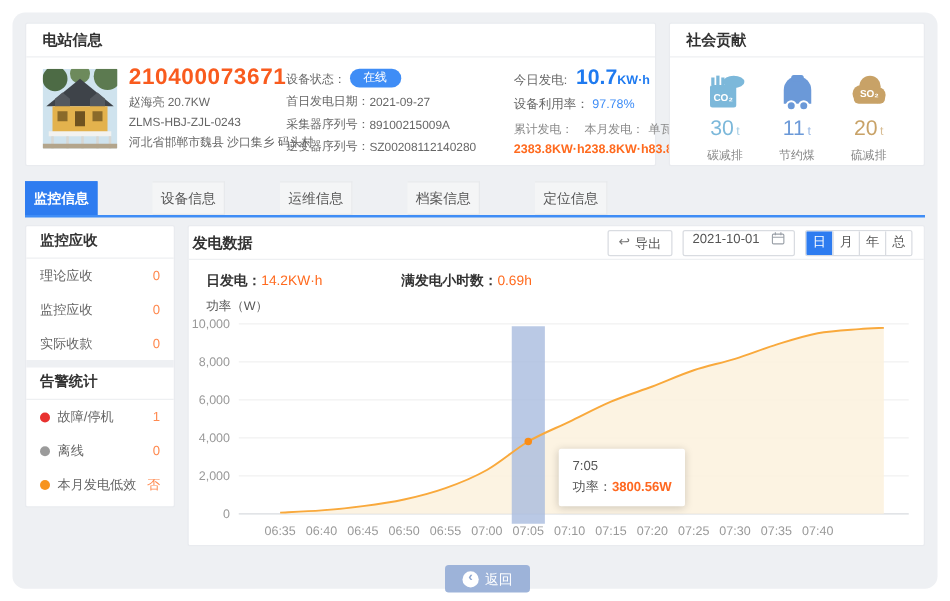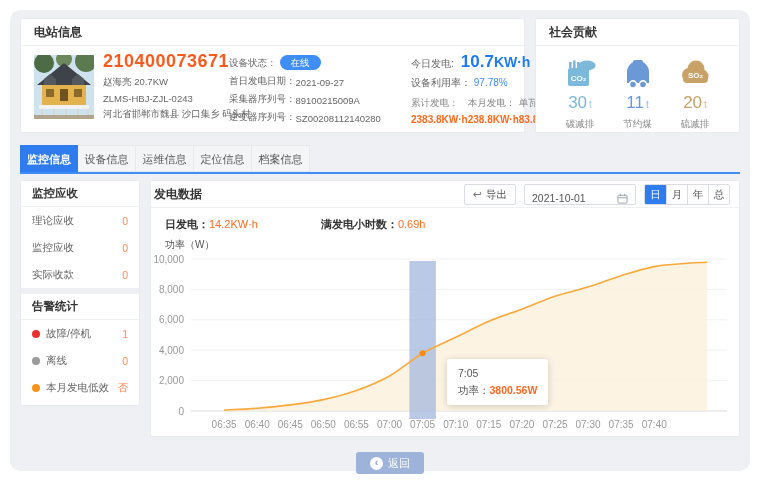--- a/index.html
+++ b/index.html
@@ -20,62 +20,62 @@
   .photo { position:absolute; left:13px; top:9px; width:60px; height:64px; overflow:hidden; border-radius:1px; }
   .sta-col1 { position:absolute; left:82px; top:5px; width:128px; }
   .sta-id { font-size:18px; font-weight:bold; color:#f95b1e; letter-spacing:.5px; }
   .sta-line { font-size:9.5px; color:#666; margin-top:4px; white-space:nowrap; }
   .sta-col2 { position:absolute; left:208px; top:6px; font-size:9.5px; color:#666; white-space:nowrap; }
   .sta-col2 .row { height:18px; display:flex; align-items:flex-end; }
   .badge { display:inline-block; background:#3f8df6; color:#fff; font-size:9.5px; line-height:15px; padding:0 11px; border-radius:8px; margin-left:3px; }
   .sta-col3 { position:absolute; left:358px; top:6px; width:145px;margin-left:32px; }
   .today-row { display:flex; align-items:baseline; font-size:10px; color:#666; }
   .today-val { font-size:17px; font-weight:bold; color:#1e7af0; margin-left:7px; }
-  .today-unit { font-size:14px; font-weight:bold; color:#1e7af0;text-align:right; }
+  .today-unit { font-size:10px; font-weight:bold; color:#1e7af0;text-align:right; }
   .util-row { font-size:10px; color:#666; margin-top:4px; }
   .util-val { color:#3f8df6; }
   .stat-cols { display:flex; margin-top:7px; }
   .stat-col:nth-child(1){ width:62px; } .stat-col:nth-child(2){ width:56px; }
   .stat-col .lbl { font-size:9.5px; color:#888; white-space:nowrap; }
   .stat-col .val { font-size:10px; font-weight:bold; color:#ff6a1e; margin-top:4px; white-space:nowrap; }
 
   
   .social-card { left:535px; top:18px; width:205px; height:115px; }
   .social-body { display:flex; justify-content:space-between; padding:11px 20px 0; }
   .soc-item { width:48px; text-align:center; }
   .soc-item svg { display:block; margin:0 auto; }
   .soc-num { font-size:17px; margin-top:2px; white-space:nowrap; }
   .soc-unit { font-size:10px; opacity:.7; margin-left:2px; }
   .soc-label { font-size:9.5px; color:#888; margin-top:5px; white-space:nowrap; }
 
   
   .tabbar { position:absolute; left:20px; top:145px; width:720px; height:29px; }
   .tabbar:after { content:""; position:absolute; left:0; right:0; bottom:0; height:2px; background:#3f8df6; }
-  .tabs { display:flex; }
+  .tabs { display:flex;gap:44px; }
   .tab { width:58px; height:27px; line-height:27px; text-align:center; font-size:11px; color:#555; background:#f4f5f6; border:1px solid #e7e9ec; border-left:none; cursor:pointer; }
   .tab:first-child { border-left:1px solid #e7e9ec; }
   .tab.active { background:#2e7cf0; border-color:#2e7cf0; color:#fff; font-weight:bold; }
 
   
   .left-panel { left:20px; top:180px; width:120px; height:226px; }
   .sec-title { height:26px; line-height:25px; padding:0 11px; font-size:11.5px; font-weight:bold; color:#333; border-bottom:1px solid #eef0f2; }
   .p-row { height:27px; padding:0 11px; display:flex; align-items:center; justify-content:space-between; font-size:10.5px; color:#666; }
   .p-row .lab { display:flex; align-items:center; white-space:nowrap; }
   .p-row .val { color:#ff8a50; }
   .divider { height:6px; background:#eef0f3; }
   .dot { width:8px; height:8px; border-radius:50%; display:inline-block; margin-right:6px; flex:none; }
 
   
   .chart-panel { left:150px; top:180px; width:590px; height:257px; }
   .chart-header { position:relative; height:27px; border-bottom:1px solid #eef0f2; }
   .chart-title { line-height:26px; padding:0 3px; font-size:12px; font-weight:bold; color:#333; }
   .controls { position:absolute; right:9px; top:3px; display:flex; gap:8px; height:21px; }
   .exp-btn { display:flex; align-items:center; gap:4px; border:1px solid #d9dce1; border-radius:2px; background:#fff; padding:0 8px; font-size:10.5px; color:#555; cursor:pointer; font-family:inherit; }
   .exp-ic { font-size:11px; color:#777; line-height:1; }
-  .date-box { display:flex; align-items:flex-end; justify-content:space-between; width:112px; border:1px solid #d9dce1; border-radius:2px; padding:0 7px; font-size:10.5px; color:#555; background:#fff; cursor:pointer; }
+  .date-box { display:flex; align-items:flex-start; justify-content:space-between; width:90px; border:1px solid #d9dce1; border-radius:2px; padding:0 7px; font-size:10.5px; color:#555; background:#fff; cursor:pointer; }
   .seg { display:flex; border:1px solid #d9dce1; border-radius:2px; overflow:hidden; background:#fff; }
   .seg-btn { width:21px; height:19px; line-height:19px; text-align:center; font-size:10.5px; color:#555; background:#fff; border-left:1px solid #d9dce1; cursor:pointer; font-family:inherit; padding:0; border-top:none; border-bottom:none; border-right:none; }
   .seg-btn:first-child { border-left:none; }
   .seg-btn.active { background:#2e7cf0; color:#fff; }
   .chart-stats { position:absolute; left:14px; top:36px; font-size:11px; display:flex; gap:63px; white-space:nowrap; }
   .cs-label { color:#333; font-weight:bold; }
   .cs-val { color:#ff6a1e; }
   .ylabel { position:absolute; left:14px; top:57px; font-size:10px; color:#555; }
   #gen-chart { position:absolute; left:0; top:68px; }
   .ax { font-size:10px; fill:#999; font-family:"Liberation Sans",sans-serif; }
@@ -206,22 +206,22 @@
         <div class="soc-label">硫减排</div>
       </div>
     </div>
   </section>
 
   <nav class="tabbar">
     <div class="tabs">
       <div class="tab active">监控信息</div>
       <div class="tab">设备信息</div>
       <div class="tab">运维信息</div>
+      <div class="tab">档案信息</div>
       <div class="tab">定位信息</div>
-      <div class="tab">档案信息</div>
     </div>
   </nav>
 
   <section class="card left-panel">
     <div class="sec-title">监控应收</div>
     <div class="p-row">
       <span class="lab">理论应收</span>
       <span class="val">0</span>
     </div>
     <div class="p-row">

